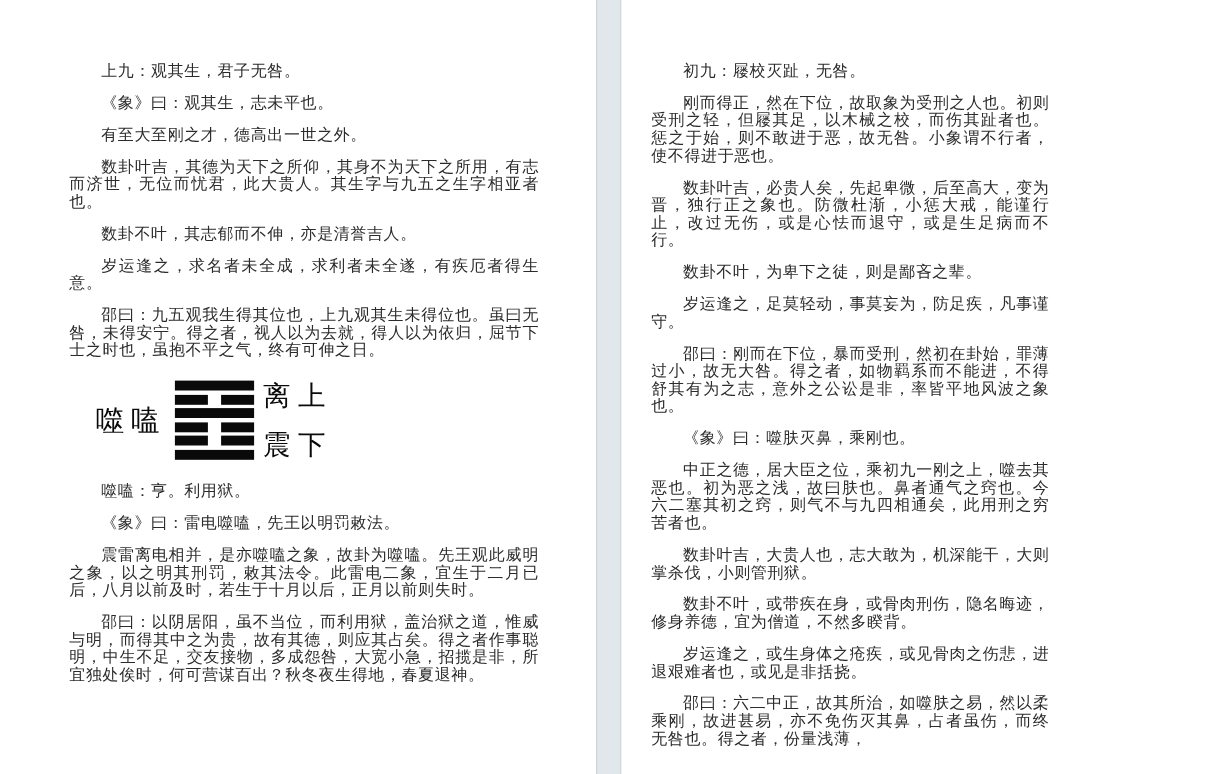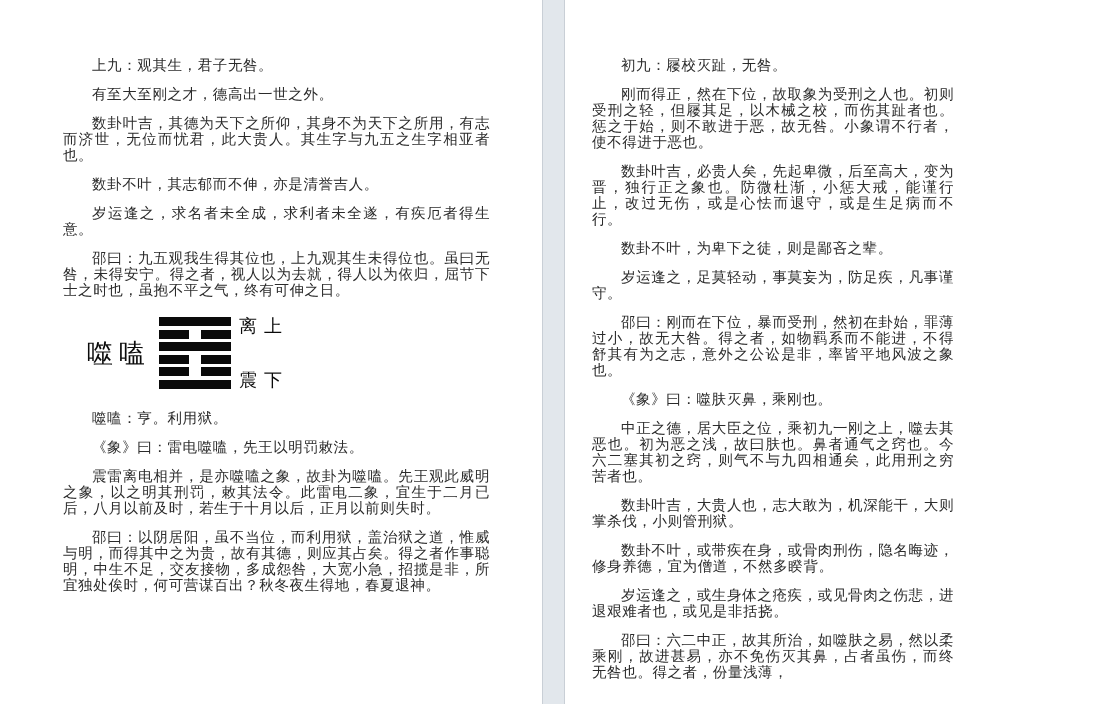--- a/index.html
+++ b/index.html
@@ -59,33 +59,34 @@
   }
   .hex-line{height:9px;display:flex;justify-content:space-between;}
   .hex-line .seg{height:9px;background:var(--ink);}
   .hex-line.yang .seg{width:72px;}
   .hex-line.yin .seg{width:30px;}
   .hex-trigrams{
     display:flex;
     flex-direction:column;
     justify-content:space-between;
     height:78px;
-    font-size:18px;
+    font-size:25px;
     letter-spacing:7px;
     color:var(--ink);
     white-space:nowrap;
   }
 </style>
 </head>
 <body>
 
 <div class="spread">
 
   <div class="page page-left">
     <p class="para">上九：观其生，君子无咎。</p>
+    <p class="para">《象》曰：观其生，志未平也。</p>
     <p class="para">有至大至刚之才，德高出一世之外。</p>
     <p class="para">数卦叶吉，其德为天下之所仰，其身不为天下之所用，有志而济世，无位而忧君，此大贵人。其生字与九五之生字相亚者也。</p>
     <p class="para">数卦不叶，其志郁而不伸，亦是清誉吉人。</p>
     <p class="para">岁运逢之，求名者未全成，求利者未全遂，有疾厄者得生意。</p>
     <p class="para">邵曰：九五观我生得其位也，上九观其生未得位也。虽曰无咎，未得安宁。得之者，视人以为去就，得人以为依归，屈节下士之时也，虽抱不平之气，终有可伸之日。</p>
 
     <div class="hexagram">
       <div class="hex-name">噬嗑</div>
       <div class="hex-lines" id="hex-lines">
           <div class="hex-line yang">

